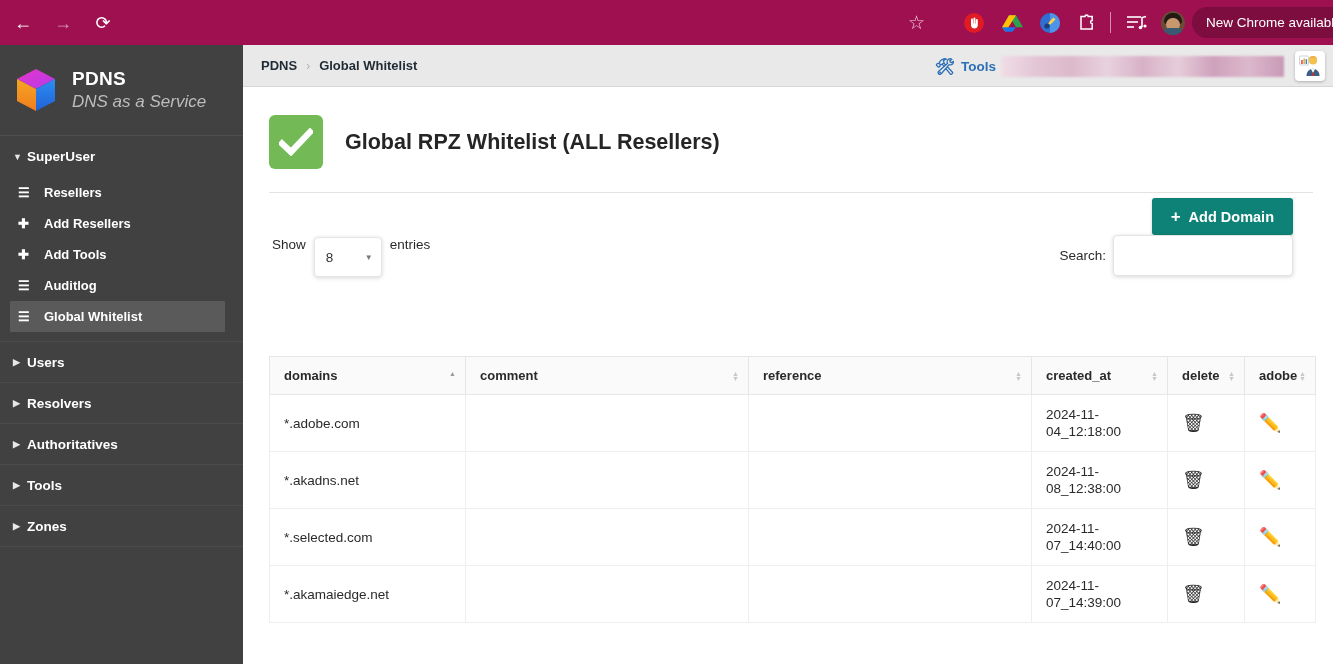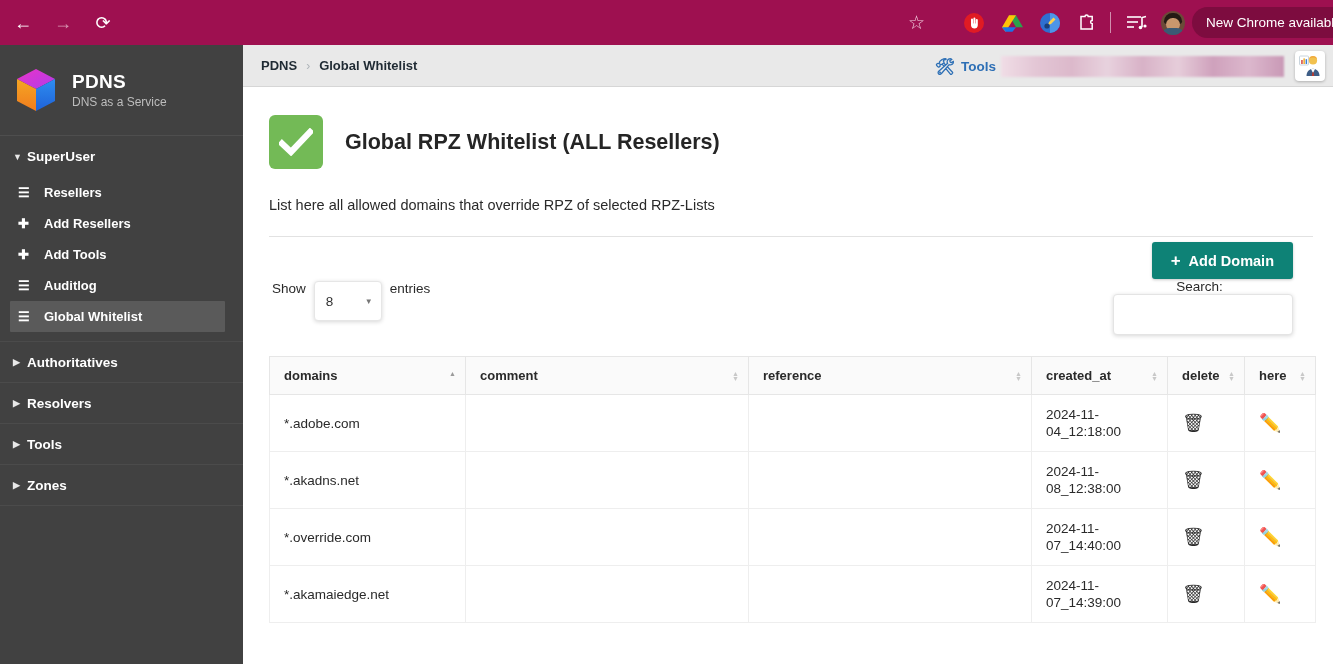--- a/index.html
+++ b/index.html
@@ -90,21 +90,21 @@
   #brand {
     height: 91px; display: flex; align-items: center;
     padding-left: 14px;
     border-bottom: 1px solid #4e4e4e;
   }
   #brand-logo { width: 44px; height: 46px; position: relative; flex: 0 0 auto; }
   #brand-text { margin-left: 14px; }
   #brand-title {
     color: #ffffff; font-size: 19px; font-weight: bold; letter-spacing: .3px;
   }
-  #brand-sub { color: #bdbdbd; font-size: 12px; margin-top: 2px; }
+  #brand-sub { color: #bdbdbd; font-size: 17px; margin-top: 2px; font-style: italic; }
 
   .nav-group-header {
     height: 41px; display: flex; align-items: center;
     padding-left: 13px; color: #ffffff;
     font-size: 13.5px; font-weight: bold; cursor: pointer;
     border-bottom: 1px solid #4b4b4b;
   }
   .nav-group-header.open { border-bottom: none; }
   .caret { width: 14px; font-size: 9px; color: #e8e8e8; flex: 0 0 auto; }
   .caret.right::before { content: "\25B6"; }
@@ -192,21 +192,21 @@
     background: #0e8276; border-radius: 3px;
     display: flex; align-items: center; justify-content: center;
     color: #ffffff; font-size: 14.5px; font-weight: bold;
     cursor: pointer; box-shadow: 0 1px 3px rgba(0,0,0,.22);
   }
   #add-domain-button .plus { font-size: 17px; margin-right: 8px; font-weight: bold; }
 
   #search-control {
     position: absolute; right: 20px; top: 42px;
     display: flex; align-items: center;
-    font-size: 13.5px; color: #2a2a2a; flex-direction: column;
+    font-size: 13.5px; color: #2a2a2a;
   }
   #search-input {
     margin-left: 7px; width: 180px; height: 41px;
     background: #ffffff; border: 1px solid #e4e4e4; border-radius: 4px;
     box-shadow: 0 1px 4px rgba(0,0,0,.16);
     padding: 0 10px; font-size: 13.5px; font-family: "Liberation Sans", sans-serif;
     outline: none;
   }
 
   
@@ -361,25 +361,29 @@
         <span class="nav-label">Auditlog</span>
       </div>
       <div class="nav-item active">
         <span class="nav-icon">☰</span>
         <span class="nav-label">Global Whitelist</span>
       </div>
     </div>
 
     <div class="nav-group-header">
       <span class="caret right"></span>
-      <span>Authoritatives</span>
+      <span>Users</span>
     </div>
     <div class="nav-group-header">
       <span class="caret right"></span>
       <span>Resolvers</span>
+    </div>
+    <div class="nav-group-header">
+      <span class="caret right"></span>
+      <span>Authoritatives</span>
     </div>
     <div class="nav-group-header">
       <span class="caret right"></span>
       <span>Tools</span>
     </div>
     <div class="nav-group-header">
       <span class="caret right"></span>
       <span>Zones</span>
     </div>
   </div>
@@ -418,21 +422,20 @@
 
       <div id="page-head">
         <div id="page-check-icon">
           <svg width="34" height="28" viewBox="0 0 34 28">
             <path d="M3 15.5 12 24 31 4" fill="none" stroke="#ffffff" stroke-width="6.2" stroke-linecap="square"></path>
           </svg>
         </div>
         <div id="page-title">Global RPZ Whitelist (ALL Resellers)</div>
       </div>
 
-      <div id="page-desc">List here all allowed domains that override RPZ of selected RPZ-Lists</div>
       <div id="head-divider"></div>
 
       <div id="table-controls">
         <div id="length-control">
           <span>Show</span>
           <div id="length-select">
             <span>8</span>
             <span class="sel-caret">▼</span>
           </div>
           <span>entries</span>
@@ -489,21 +492,21 @@
                 </span>
             </th>
             <th>
               <span>delete</span>
               <span class="sort-ind">
                   <span class="up">▲</span>
                   <span class="dn">▼</span>
                 </span>
             </th>
             <th>
-              <span>here</span>
+              <span>adobe</span>
               <span class="sort-ind">
                   <span class="up">▲</span>
                   <span class="dn">▼</span>
                 </span>
             </th>
           </tr>
         </thead>
         <tbody>
           <tr>
             <td>*.adobe.com</td>
@@ -515,21 +518,21 @@
           </tr>
           <tr>
             <td>*.akadns.net</td>
             <td></td>
             <td></td>
             <td class="cell-date">2024-11-08_12:38:00</td>
             <td class="action-cell"><span class="action-icon">🗑</span></td>
             <td class="action-cell"><span class="action-icon">✏️</span></td>
           </tr>
           <tr>
-            <td>*.override.com</td>
+            <td>*.selected.com</td>
             <td></td>
             <td></td>
             <td class="cell-date">2024-11-07_14:40:00</td>
             <td class="action-cell"><span class="action-icon">🗑</span></td>
             <td class="action-cell"><span class="action-icon">✏️</span></td>
           </tr>
           <tr>
             <td>*.akamaiedge.net</td>
             <td></td>
             <td></td>

